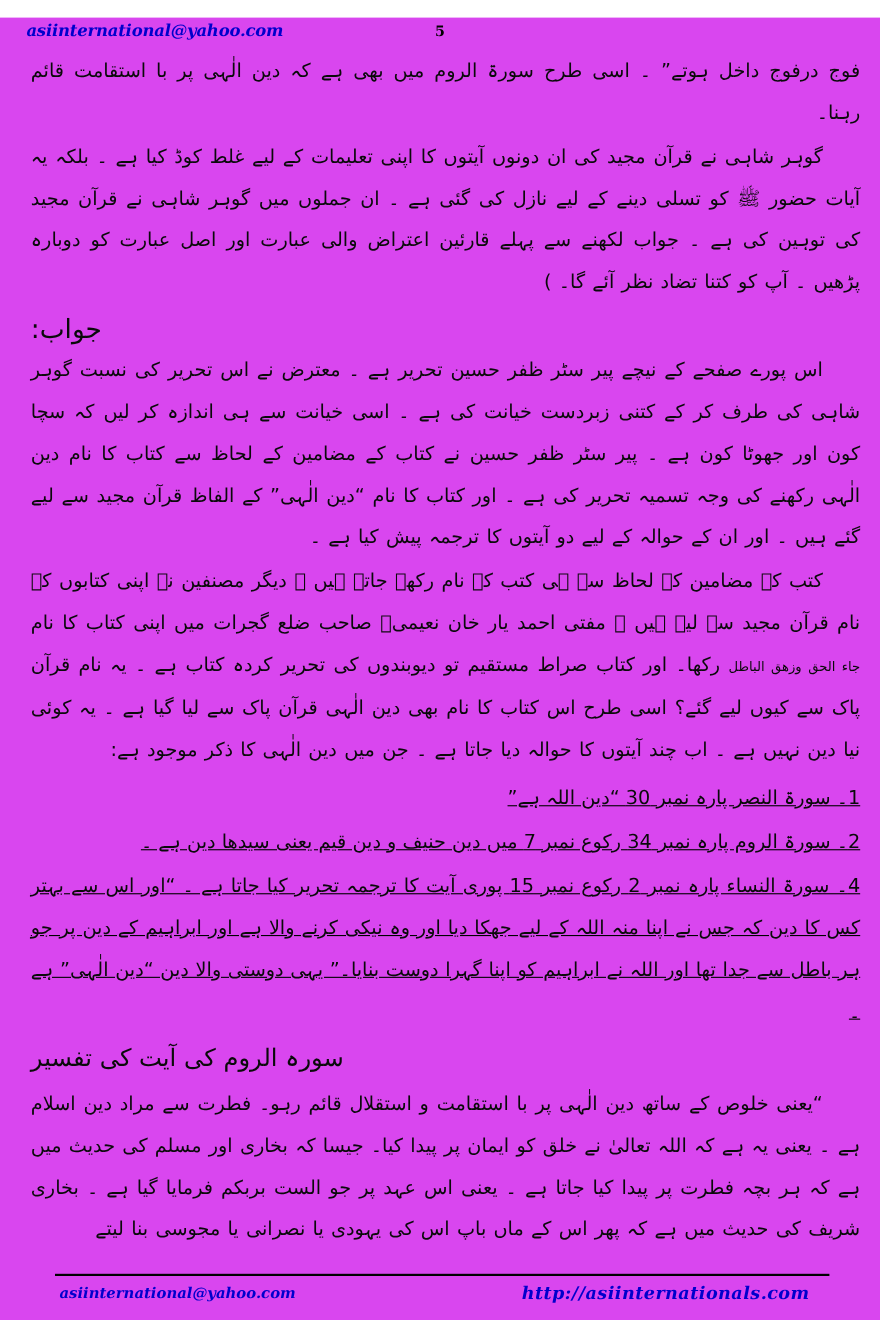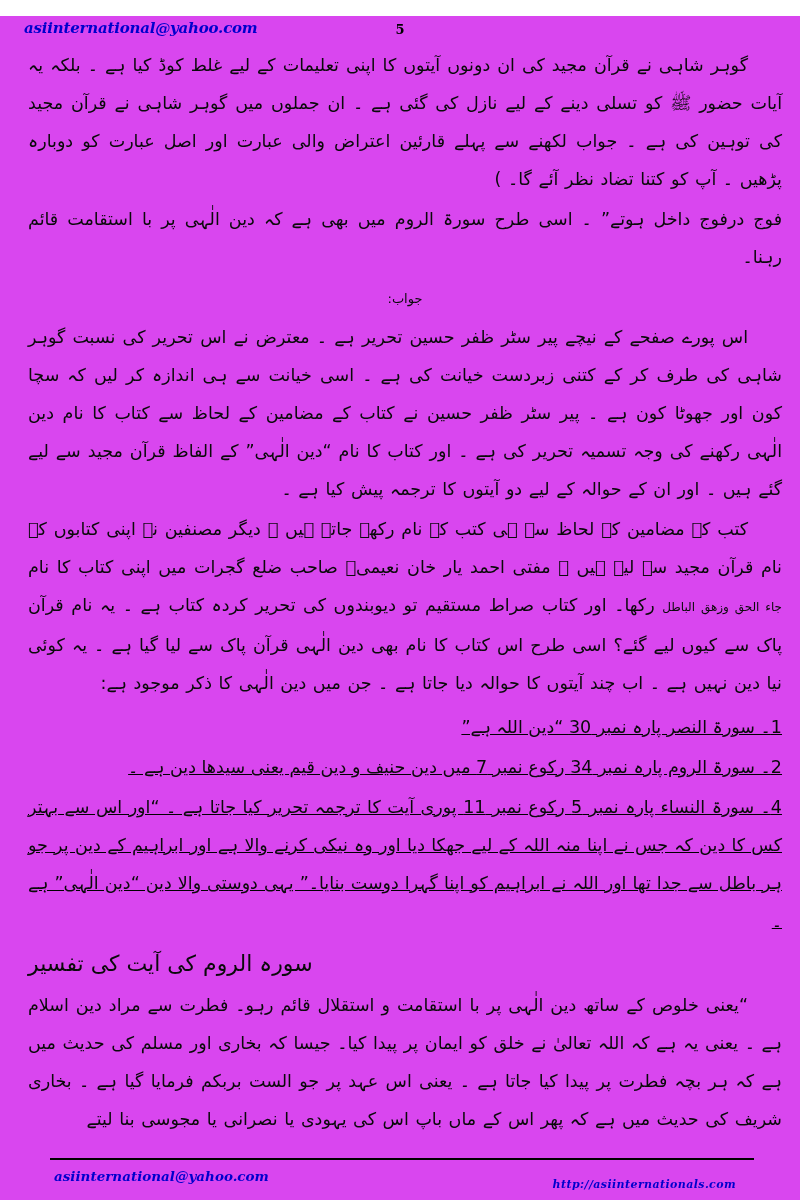--- a/index.html
+++ b/index.html
@@ -81,23 +81,23 @@
   }
   .urdu.p-indent {
     text-indent: 34px;
   }
 
   
   .label-line {
     font-family: "DejaVu Sans", sans-serif;
     direction: rtl;
     color: #0a0a0a;
-    font-size: 13px;
+    font-size: 24px;
     line-height: 34px;
-    text-align: center;
+    text-align: left;
     margin: 6px 0 2px 0;
   }
 
   
   .ref-list {
     list-style: none;
     margin: 6px 0 4px 0;
     padding: 0;
     direction: rtl;
     text-decoration: underline;
@@ -154,58 +154,58 @@
     color: #0000cc;
     font-family: "DejaVu Serif", "Liberation Serif", serif;
     font-style: italic;
     font-weight: bold;
     font-size: 13.5px;
     white-space: nowrap;
   }
   .ftr-url {
     position: absolute;
     right: 40px;
-    top: 20px;
+    top: 8px;
     color: #0000cc;
     font-family: "DejaVu Serif", "Liberation Serif", serif;
     font-style: italic;
     font-weight: bold;
-    font-size: 11px;
+    font-size: 16px;
     letter-spacing: 0.4px;
     white-space: nowrap;
   }
 </style>
 </head>
 <body>
 
 <div class="page">
 
   <div class="header">
     <div class="hdr-email">asiinternational@yahoo.com</div>
     <div class="hdr-pageno">5</div>
   </div>
 
   <div class="content">
 
+    <p class="urdu">فوج درفوج داخل ہوتے” ۔ اسی طرح سورۃ الروم میں بھی ہے کہ دین الٰہی پر با استقامت قائم رہنا۔</p>
+
     <p class="urdu p-indent">گوہر شاہی نے قرآن مجید کی ان دونوں آیتوں کا اپنی تعلیمات کے لیے غلط کوڈ کیا ہے ۔ بلکہ یہ آیات حضور ﷺ کو تسلی دینے کے لیے نازل کی گئی ہے ۔ ان جملوں میں گوہر شاہی نے قرآن مجید کی توہین کی ہے ۔ جواب لکھنے سے پہلے قارئین اعتراض والی عبارت اور اصل عبارت کو دوبارہ پڑھیں ۔ آپ کو کتنا تضاد نظر آئے گا۔ )</p>
-
-    <p class="urdu">فوج درفوج داخل ہوتے” ۔ اسی طرح سورۃ الروم میں بھی ہے کہ دین الٰہی پر با استقامت قائم رہنا۔</p>
 
     <div class="label-line">جواب:</div>
 
     <p class="urdu p-indent">اس پورے صفحے کے نیچے پیر سٹر ظفر حسین تحریر ہے ۔ معترض نے اس تحریر کی نسبت گوہر شاہی کی طرف کر کے کتنی زبردست خیانت کی ہے ۔ اسی خیانت سے ہی اندازہ کر لیں کہ سچا کون اور جھوٹا کون ہے ۔ پیر سٹر ظفر حسین نے کتاب کے مضامین کے لحاظ سے کتاب کا نام دین الٰہی رکھنے کی وجہ تسمیہ تحریر کی ہے ۔ اور کتاب کا نام “دین الٰہی” کے الفاظ قرآن مجید سے لیے گئے ہیں ۔ اور ان کے حوالہ کے لیے دو آیتوں کا ترجمہ پیش کیا ہے ۔</p>
 
     <p class="urdu p-indent"><span>کتب کے مضامین کے لحاظ سے ہی کتب کے نام رکھے جاتے ہیں ۔ دیگر مصنفین نے اپنی کتابوں کے نام قرآن مجید سے لیے ہیں ۔ مفتی احمد یار خان نعیمیؒ صاحب ضلع گجرات میں اپنی کتاب کا نام</span>
       <span class="arabic">جاء الحق وزهق الباطل</span>
       <span>رکھا۔ اور کتاب صراط مستقیم تو دیوبندوں کی تحریر کردہ کتاب ہے ۔ یہ نام قرآن پاک سے کیوں لیے گئے؟ اسی طرح اس کتاب کا نام بھی دین الٰہی قرآن پاک سے لیا گیا ہے ۔ یہ کوئی نیا دین نہیں ہے ۔ اب چند آیتوں کا حوالہ دیا جاتا ہے ۔ جن میں دین الٰہی کا ذکر موجود ہے:</span></p>
 
     <ol class="ref-list">
       <li class="ref-item">1۔ سورۃ النصر پارہ نمبر 30 “دین اللہ ہے”</li>
       <li class="ref-item">2۔ سورۃ الروم  پارہ نمبر 34 رکوع نمبر 7 میں دین حنیف و دین قیم یعنی سیدھا دین ہے ۔</li>
-      <li class="ref-item">4۔ سورۃ النساء پارہ نمبر 5 رکوع نمبر 11 پوری آیت کا ترجمہ تحریر کیا جاتا ہے ۔ “اور اس سے بہتر کس کا دین   کہ جس نے اپنا منہ اللہ کے لیے جھکا دیا  اور وہ نیکی کرنے والا ہے اور ابراہیم کے دین پر  جو ہر باطل سے جدا تھا اور اللہ نے ابراہیم کو اپنا گہرا دوست بنایا۔”    یہی دوستی والا دین “دین الٰہی” ہے ۔</li>
+      <li class="ref-item">4۔ سورۃ النساء پارہ نمبر 2 رکوع نمبر 15 پوری آیت کا ترجمہ تحریر کیا جاتا ہے ۔ “اور اس سے بہتر کس کا دین   کہ جس نے اپنا منہ اللہ کے لیے جھکا دیا  اور وہ نیکی کرنے والا ہے اور ابراہیم کے دین پر  جو ہر باطل سے جدا تھا اور اللہ نے ابراہیم کو اپنا گہرا دوست بنایا۔”    یہی دوستی والا دین “دین الٰہی” ہے ۔</li>
     </ol>
 
     <div class="sub-heading">سورہ الروم کی آیت کی تفسیر</div>
 
     <p class="urdu p-indent">“یعنی خلوص کے ساتھ دین الٰہی پر با استقامت و استقلال قائم رہو۔ فطرت سے مراد دین اسلام ہے ۔ یعنی یہ ہے کہ اللہ تعالیٰ نے خلق کو ایمان پر پیدا کیا۔ جیسا کہ بخاری اور مسلم کی حدیث میں ہے کہ ہر بچہ فطرت پر پیدا کیا جاتا ہے ۔ یعنی اس عہد پر جو الست بربکم فرمایا گیا ہے ۔ بخاری شریف کی حدیث میں ہے کہ پھر اس کے ماں باپ اس کی یہودی یا نصرانی یا مجوسی بنا لیتے</p>
 
   </div>
 
   <div class="footer">
     <div class="footer-rule"></div>

